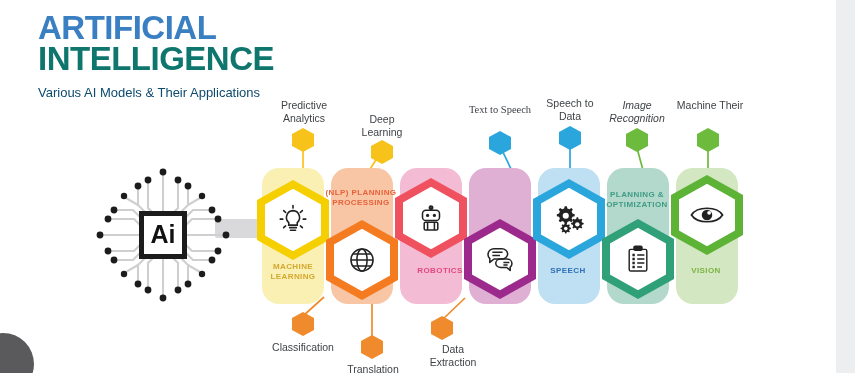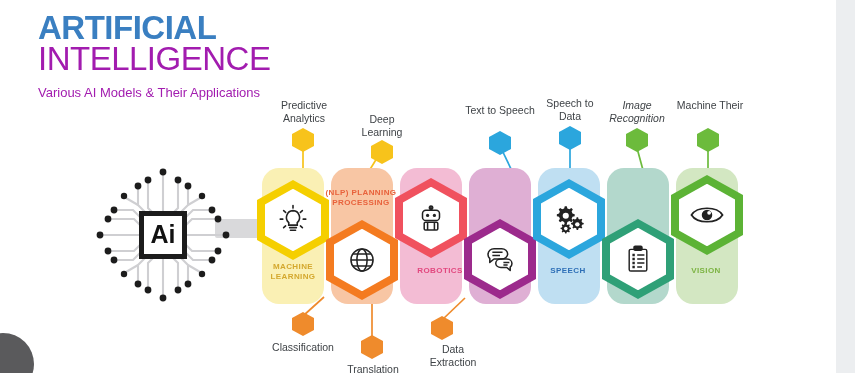--- a/index.html
+++ b/index.html
@@ -8,22 +8,22 @@
     background:#f1f2f4;
     font-family:"Liberation Sans", sans-serif;
   }
   #stage{position:relative;width:855px;height:373px;background:#f1f2f4;}
   #page{position:absolute;left:0;top:0;width:836px;height:373px;background:#ffffff;}
   #rightstrip{position:absolute;left:836px;top:0;width:19px;height:373px;background:#eceef0;}
 
   
   #heading{position:absolute;left:38px;top:12px;width:260px;}
   .h-line1{font-weight:bold;font-size:33px;letter-spacing:-0.5px;line-height:0.95;color:#3a7fc1;}
-  .h-line2{font-weight:normal;font-size:33px;letter-spacing:-0.5px;line-height:0.95;color:#a21caf;}
-  .h-sub{margin-top:9px;font-size:13px;line-height:1.35;color:#a21caf;}
+  .h-line2{font-weight:bold;font-size:33px;letter-spacing:-0.5px;line-height:0.95;color:#0f766e;}
+  .h-sub{margin-top:9px;font-size:13px;line-height:1.35;color:#0c4a6e;}
 
   
   #corner-blob{position:absolute;left:-28px;top:333px;width:62px;height:62px;
     border-radius:50%;background:#5a5a5c;}
 
   
   #ai-chip{position:absolute;left:88px;top:160px;width:150px;height:150px;}
   #chip-bar{position:absolute;left:215px;top:219px;width:62px;height:19px;
     background:#d9d9db;border-radius:2px;}
 
@@ -142,21 +142,21 @@
 
     <div>
       <div class="callout-label" style="left:268px;top:99px;width:72px;">Predictive Analytics</div>
       <div class="marker" style="left:292px;top:128px;background:#f7c31b;"></div>
     </div>
     <div>
       <div class="callout-label" style="left:349px;top:113px;width:66px;">Deep Learning</div>
       <div class="marker" style="left:371px;top:140px;background:#f7c31b;"></div>
     </div>
     <div>
-      <div class="callout-label" style="left:465px;top:104px;width:70px;">Text to Speech</div>
+      <div class="callout-label" style="left:465px;top:104px;width:70px;font-family:Liberation Serif, serif;">Text to Speech</div>
       <div class="marker" style="left:489px;top:131px;background:#2ba6dd;"></div>
     </div>
     <div>
       <div class="callout-label" style="left:535px;top:97px;width:70px;">Speech to Data</div>
       <div class="marker" style="left:559px;top:126px;background:#2ba6dd;"></div>
     </div>
     <div>
       <div class="callout-label" style="left:597px;top:99px;width:80px;font-style:italic;">Image Recognition</div>
       <div class="marker" style="left:626px;top:128px;background:#6cbb3c;"></div>
     </div>
@@ -267,20 +267,21 @@
           <svg width="32" height="32" viewBox="0 0 40 40">
             <g stroke="#222" stroke-width="1.8" fill="none" stroke-linejoin="round">
               <rect x="9" y="8" width="22" height="27" rx="2"></rect>
               <rect x="15" y="4" width="10" height="5" rx="1.5" fill="#222"></rect>
               <path d="M13 15 h3 M13 20 h3 M13 25 h3 M13 30 h3" stroke-width="3"></path>
               <path d="M19 15 h9 M19 20 h9 M19 25 h9 M19 30 h6"></path>
             </g>
           </svg>
         </div>
       </div>
+      <div class="col-label" style="left:342px;top:190px;color:#3f9c84;">PLANNING &amp; OPTIMIZATION</div>
 
       <div class="col" style="left:418px;background:#d3e7c2;"></div>
       <div class="col-hex" style="left:413px;top:175px;">
         <div class="hex" style="background:#5cb335;"></div>
         <div class="hex-inner">
           <svg width="36" height="30" viewBox="0 0 44 30">
             <g stroke="#222" stroke-width="2.1" fill="none">
               <path d="M3 15 C10 4 34 4 41 15 C34 26 10 26 3 15z"></path>
               <circle cx="22" cy="15" r="6.4" fill="#222" stroke="none"></circle>
               <circle cx="24.6" cy="12.4" r="2.3" fill="#fff" stroke="none"></circle>

